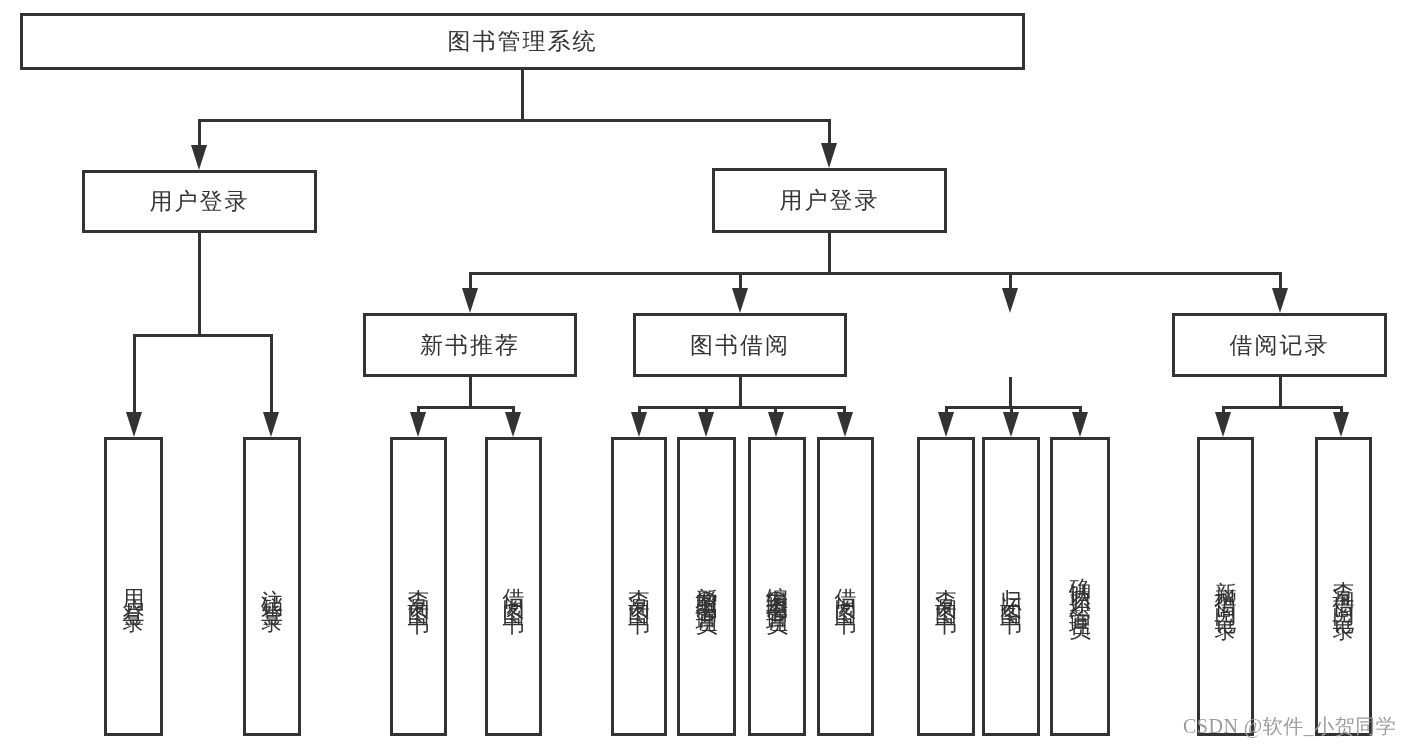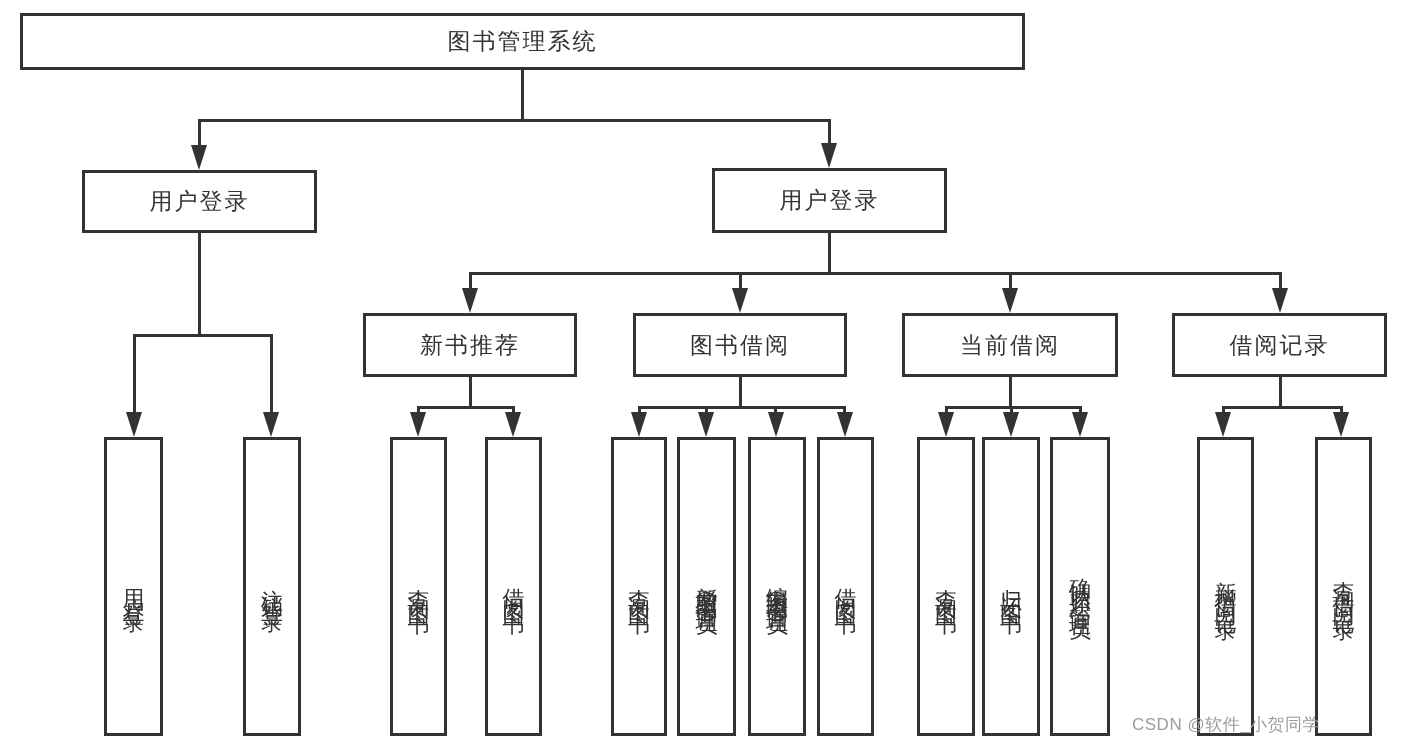--- a/index.html
+++ b/index.html
@@ -1,19 +1,19 @@
 <!DOCTYPE html>
 <html style="--line: #333333; --text: #333333; --background: #ffffff; --watermark: #9c9c9c;"><head>
 <meta charset="utf-8">
 <style>
   html,body{margin:0;padding:0;background:#fff;}
   .canvas{
     position:relative;width:1405px;height:747px;overflow:hidden;
     background:var(--background,#ffffff);
-    font-family:Liberation Sans, sans-serif;
+    font-family:Liberation Serif, serif;
     color:var(--text,#333333);
   }
   .box{
     position:absolute;box-sizing:border-box;background:#fff;
     border:3px solid var(--line,#333333);
     display:flex;align-items:center;justify-content:center;
   }
   .hbox{font-size:23px;letter-spacing:2px;white-space:nowrap;}
   .vbox{font-size:22px;}
   .vtext{writing-mode:vertical-rl;text-orientation:mixed;line-height:1;}
@@ -22,22 +22,22 @@
   .sp-tight{letter-spacing:4px;}
   .vline,.hline{position:absolute;background:var(--line,#333333);}
   .vline{width:3px;}
   .hline{height:3px;}
   .arrow{
     position:absolute;width:0;height:0;
     border-left:8px solid transparent;border-right:8px solid transparent;
     border-top:25px solid var(--line,#333333);
   }
   .watermark{
-    position:absolute;left:1132px;top:713px;z-index:5;white-space:nowrap;
-    font-size:17px;letter-spacing:.5px;color:var(--watermark,#9c9c9c);
+    position:absolute;left:1183px;top:713px;z-index:5;white-space:nowrap;
+    font-size:20px;letter-spacing:.5px;color:var(--watermark,#9c9c9c);
   }
 </style>
 </head>
 <body>
 
 <div class="canvas">
 
   <div class="box hbox" style="left:20px;top:13px;width:1005px;height:57px">
     <span>图书管理系统</span>
   </div>
@@ -72,23 +72,20 @@
   <div class="vline" style="left:1009px;top:272px;height:17px"></div>
   <div class="arrow" style="left:1002px;top:288px"></div>
   <div class="vline" style="left:1279px;top:272px;height:17px"></div>
   <div class="arrow" style="left:1272px;top:288px"></div>
 
   <div class="box hbox" style="left:363px;top:313px;width:214px;height:64px">
     <span>新书推荐</span>
   </div>
   <div class="box hbox" style="left:633px;top:313px;width:214px;height:64px">
     <span>图书借阅</span>
-  </div>
-  <div class="box hbox" style="left:902px;top:313px;width:216px;height:64px">
-    <span>当前借阅</span>
   </div>
   <div class="box hbox" style="left:1172px;top:313px;width:215px;height:64px">
     <span>借阅记录</span>
   </div>
 
   <div class="vline" style="left:469px;top:377px;height:31px"></div>
   <div class="hline" style="left:417px;top:406px;width:97px"></div>
   <div class="vline" style="left:417px;top:406px;height:9px"></div>
   <div class="arrow" style="left:410px;top:412px"></div>
   <div class="vline" style="left:512px;top:406px;height:9px"></div>

